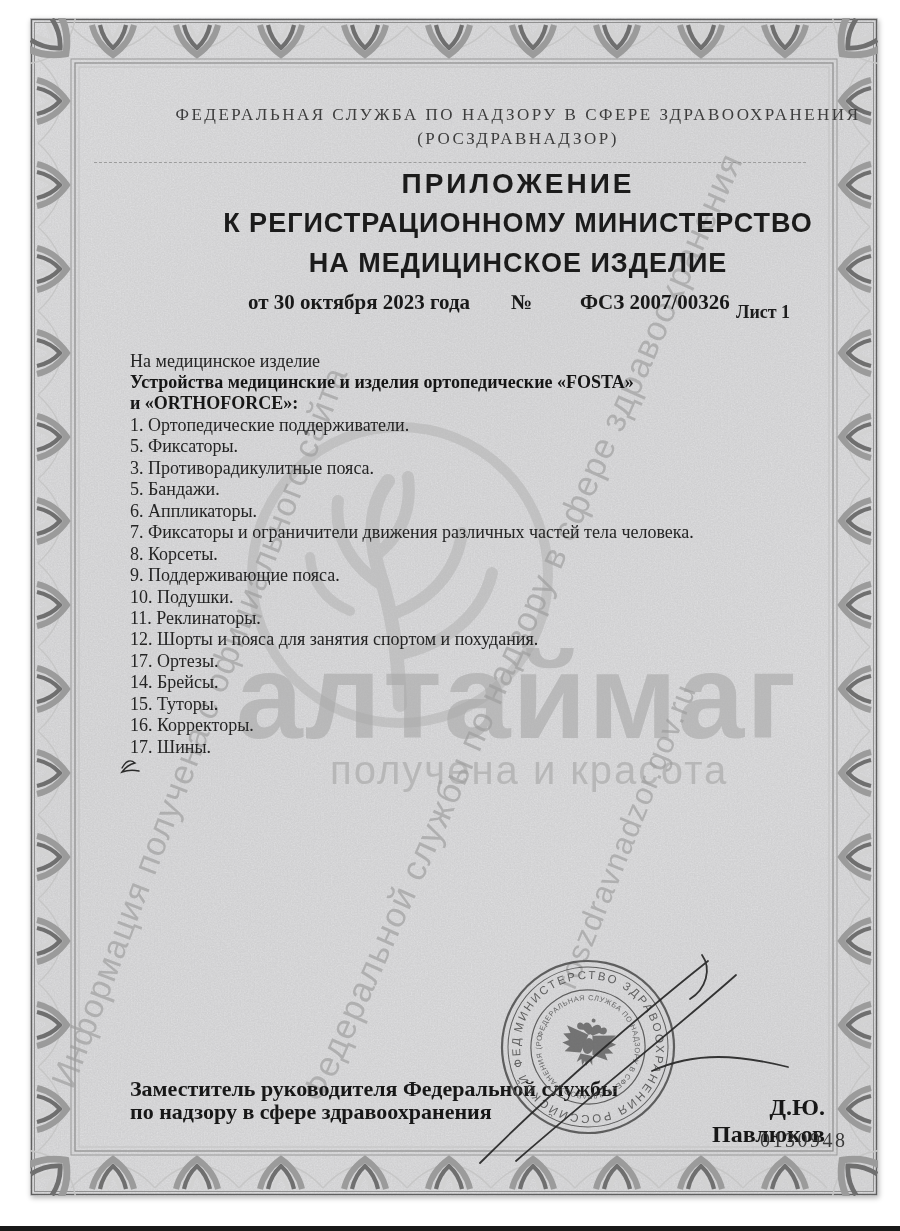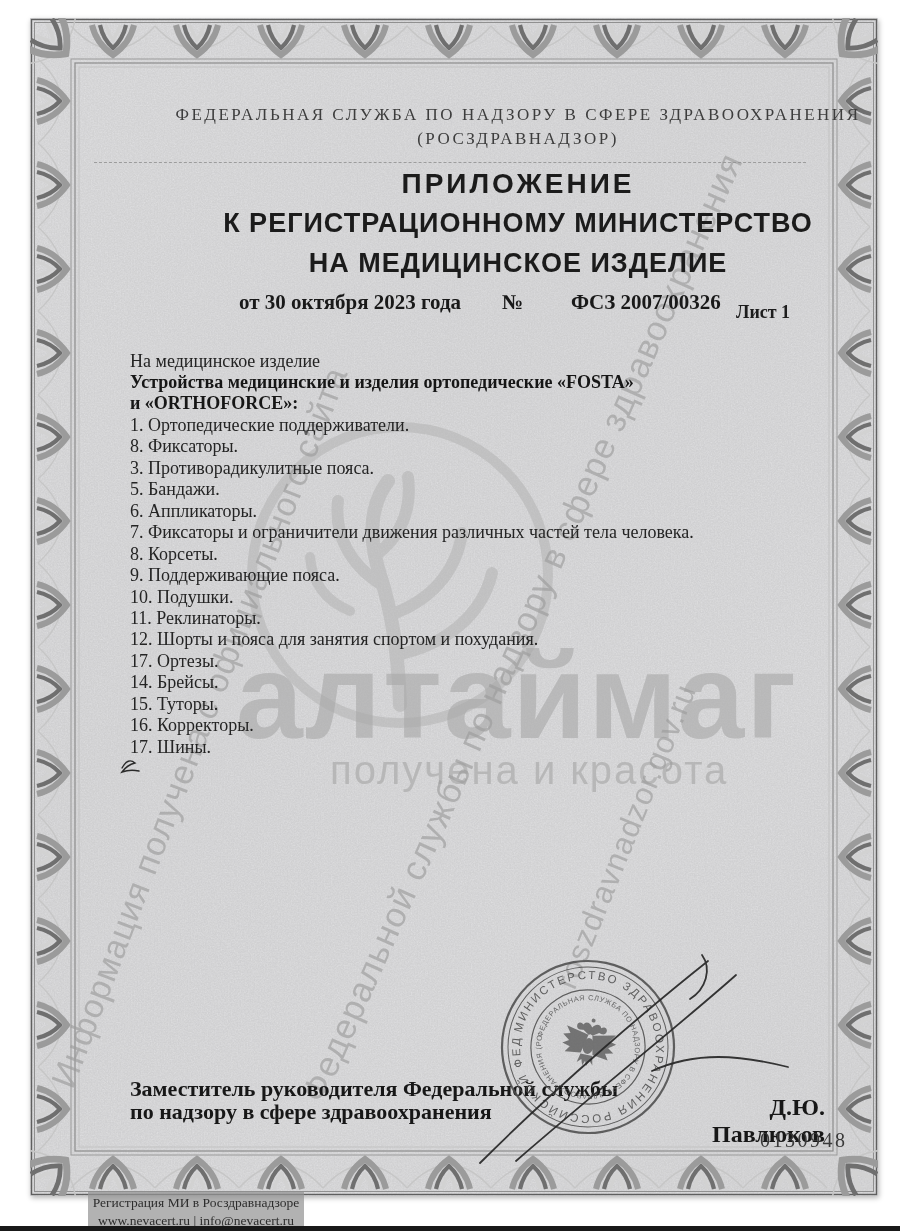--- a/index.html
+++ b/index.html
@@ -11,21 +11,21 @@
   .layer{position:absolute;left:0;top:0;width:100%;height:100%;pointer-events:none;}
 
   
   .ctr{position:absolute;left:44px;width:888px;text-align:center;color:#343434;}
   .agency{font-size:17px;letter-spacing:2.5px;color:#3d3d3d;}
   .dashline{position:absolute;left:64px;top:144px;width:712px;border-top:1.5px dashed #8f8f8f;opacity:.8;}
   .title{font-family:"Liberation Sans",sans-serif;font-weight:bold;color:#1b1b1b;}
   .t1{top:150px;font-size:28px;letter-spacing:3px;}
   .t2{top:190px;font-size:27px;letter-spacing:1px;}
   .t3{top:230px;font-size:27px;letter-spacing:1px;}
-  .daterow{position:absolute;top:272px;left:4px;width:848px;height:28px;font-weight:bold;font-size:21px;color:#191919;text-decoration:underline;}
+  .daterow{position:absolute;top:272px;left:13px;width:848px;height:28px;font-weight:bold;font-size:21px;color:#191919;text-decoration:underline;}
   .daterow .date{position:absolute;left:205px;}
   .daterow .numlab{position:absolute;left:468px;}
   .daterow .numval{position:absolute;left:505px;margin-left:32px;}
   .sheet{position:absolute;left:706px;top:284px;font-weight:bold;font-size:18px;color:#1d1d1d;font-family:Liberation Serif, serif;}
   .bodytxt{position:absolute;left:100px;color:#232323;font-size:18px;line-height:21px;}
   .intro{top:333px;}
   .pbold1{top:354px;font-weight:bold;color:#161616;}
   .pbold2{top:375px;font-weight:bold;color:#161616;}
   .doc-items{position:absolute;left:100px;top:397px;font-size:18px;color:#242424;}
   .doc-li{height:21.45px;line-height:21.45px;white-space:nowrap;}
@@ -168,21 +168,21 @@
       <span class="numlab">№</span>
       <span class="numval">ФСЗ 2007/00326</span>
     </div>
     <div class="sheet">Лист  1</div>
 
     <div class="bodytxt intro">На медицинское изделие</div>
     <div class="bodytxt pbold1">Устройства медицинские и изделия ортопедические «FOSTA»</div>
     <div class="bodytxt pbold2">и «ORTHOFORCE»:</div>
     <div class="doc-items">
         <div class="doc-li">1. Ортопедические поддерживатели.</div>
-        <div class="doc-li">8. Фиксаторы.</div>
+        <div class="doc-li">5. Фиксаторы.</div>
         <div class="doc-li">3. Противорадикулитные пояса.</div>
         <div class="doc-li">5. Бандажи.</div>
         <div class="doc-li">6. Аппликаторы.</div>
         <div class="doc-li">7. Фиксаторы и ограничители движения различных частей тела человека.</div>
         <div class="doc-li">8. Корсеты.</div>
         <div class="doc-li">9. Поддерживающие пояса.</div>
         <div class="doc-li">10. Подушки.</div>
         <div class="doc-li">11. Реклинаторы.</div>
         <div class="doc-li">12. Шорты и пояса для занятия спортом и похудания.</div>
         <div class="doc-li">17. Ортезы.</div>
@@ -230,18 +230,14 @@
     <svg class="sigsvg" width="400" height="245">
       <g fill="none" stroke="#262626" stroke-width="1.8" stroke-linecap="round" opacity="0.92">
         <path d="M30,230 C110,150 205,70 258,28"></path>
         <path d="M66,228 C150,155 238,85 286,42"></path>
         <path d="M252,22 C262,36 256,56 240,66"></path>
         <path d="M202,138 C246,118 290,122 338,134"></path>
       </g>
     </svg>
   </div>
 
-  <div class="caption">
-    <div>Регистрация МИ в Росздравнадзоре</div>
-    <div>www.nevacert.ru | info@nevacert.ru</div>
-  </div>
   <div class="botline"></div>
 </div>
 
 </body></html>

